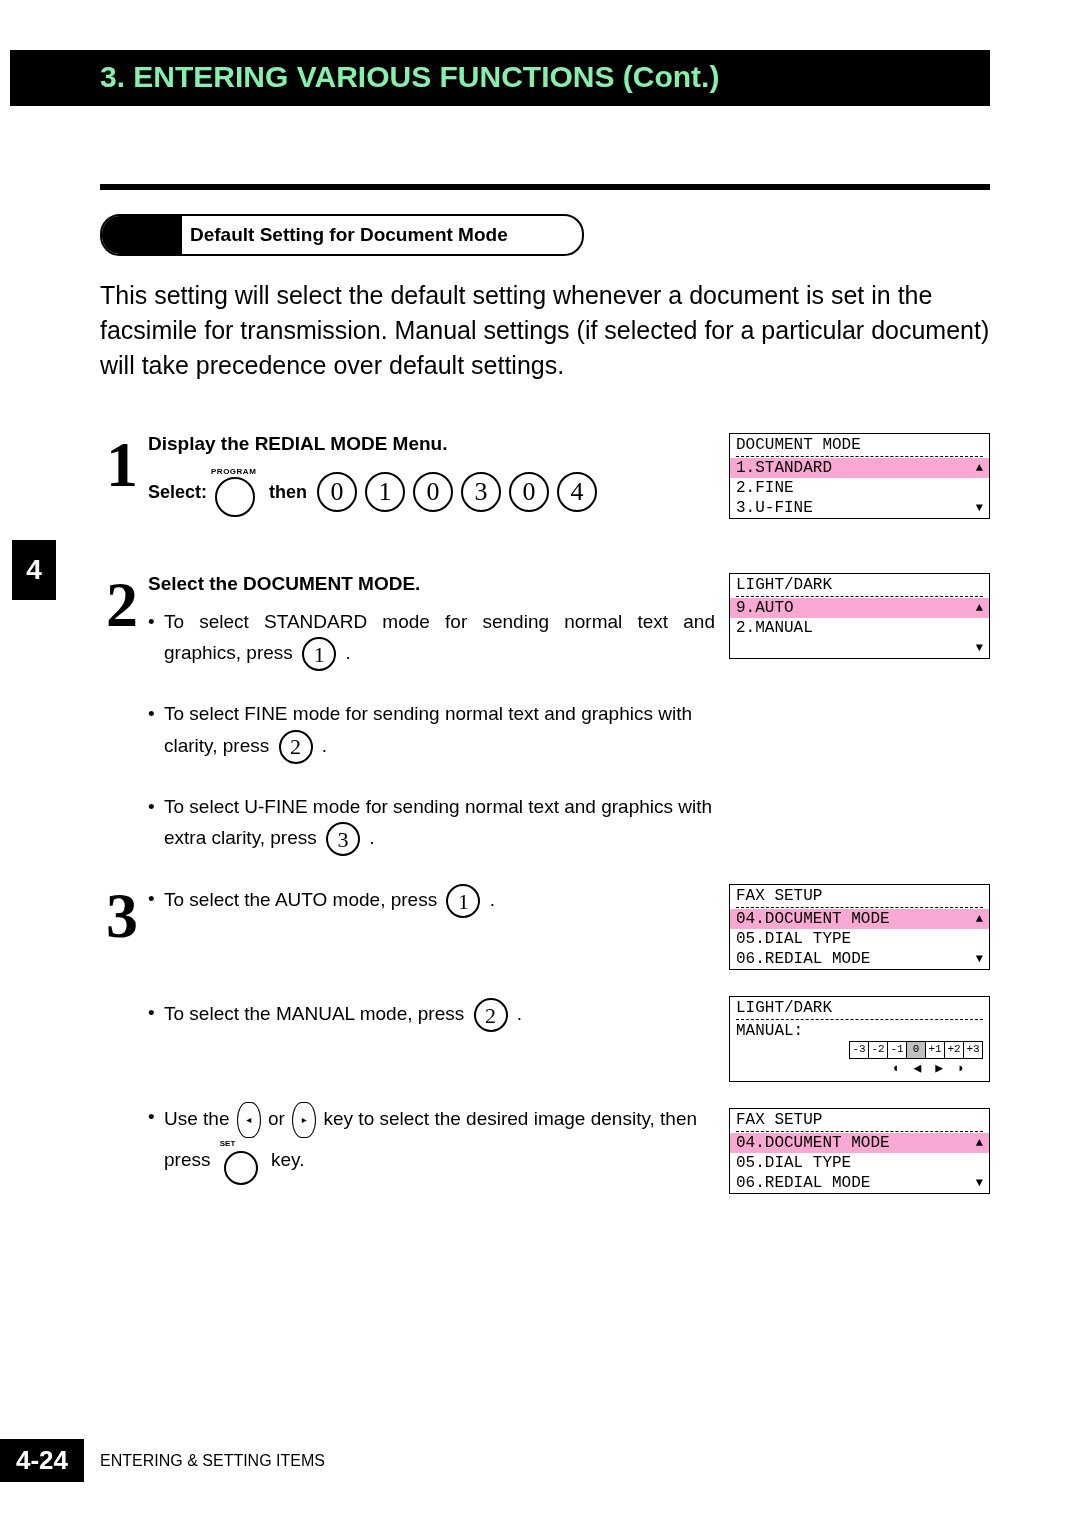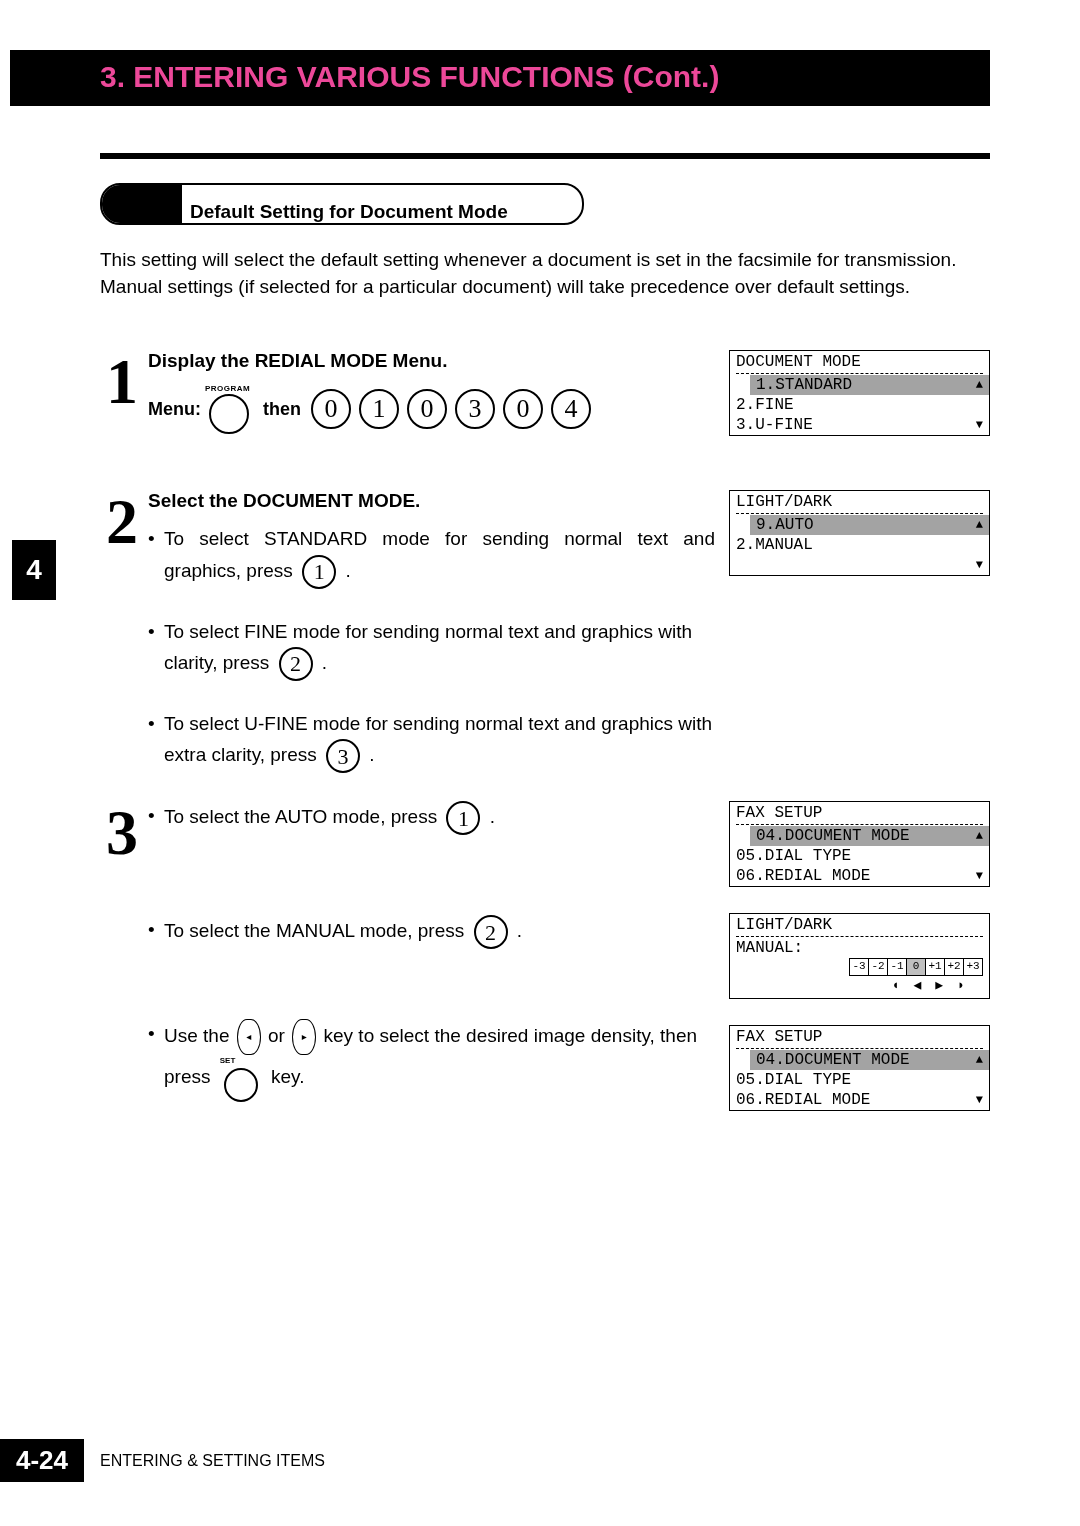--- a/index.html
+++ b/index.html
@@ -12,56 +12,56 @@
   }
   .page {
     width: 1080px;
     min-height: 1526px;
     position: relative;
     box-sizing: border-box;
     padding: 50px 90px 50px 10px;
   }
   .title-bar {
     background: #000;
-    color: #ec4899;
+    color: #86efac;
     font-size: 30px;
     font-weight: bold;
     padding: 10px 0 12px 90px;
-    margin-bottom: 47px;
+    margin-bottom: 78px;
   }
   .content {
     margin-left: 90px;
   }
   .thick-rule {
     border: none;
     border-top: 6px solid #000;
     margin: 0 0 24px 0;
   }
   .capsule {
     display: inline-flex;
-    align-items: flex-end;
+    align-items: center;
     border: 2px solid #000;
     border-radius: 20px;
     height: 38px;
     width: 480px;
     margin-bottom: 22px;
     overflow: hidden;
   }
   .capsule .black {
     background: #000;
     width: 80px;
     height: 100%;
   }
   .capsule .label {
     font-weight: bold;
     font-size: 19px;
     padding-left: 8px;
   }
   .intro-p {
-    font-size: 19px;
+    font-size: 25px;
     line-height: 1.4;
     margin: 0 0 50px 0;
   }
 
   
   .side-tab {
     position: absolute;
     left: 12px;
     top: 540px;
     width: 44px;
@@ -208,22 +208,21 @@
     margin: 1px 6px;
   }
   .lcd .row {
     display: flex;
     justify-content: space-between;
     align-items: center;
     padding: 0 6px;
     min-height: 20px;
   }
   .lcd .hl {
-    background: #a3a3a3;
-    margin-left: 20px;
+    background: #f9a8d4;
   }
   .lcd .arrow { font-size: 12px; }
   .scale-row {
     display: flex;
     justify-content: flex-end;
     padding-right: 6px;
   }
   .scale-box {
     border: 1px solid #000;
     display: flex;
@@ -282,21 +281,21 @@
     </div>
 
     <p class="intro-p">This setting will select the default setting whenever a document is set in the facsimile for transmission. Manual settings (if selected for a particular document) will take precedence over default settings.</p>
 
     
     <div class="step-row" style="margin-bottom:28px;">
       <div class="bignum">1</div>
       <div class="step-body">
         <div class="head">Display the REDIAL MODE Menu.</div>
         <div class="press-line">
-          <span>Menu:</span>
+          <span>Select:</span>
           <span class="keycap-label-above">
             <span class="mini">PROGRAM</span>
             <span class="keycap"></span>
           </span>
           <span style="margin:0 6px;">then</span>
           <span class="keycap">0</span>
           <span class="keycap">1</span>
           <span class="keycap">0</span>
           <span class="keycap">3</span>
           <span class="keycap">0</span>

